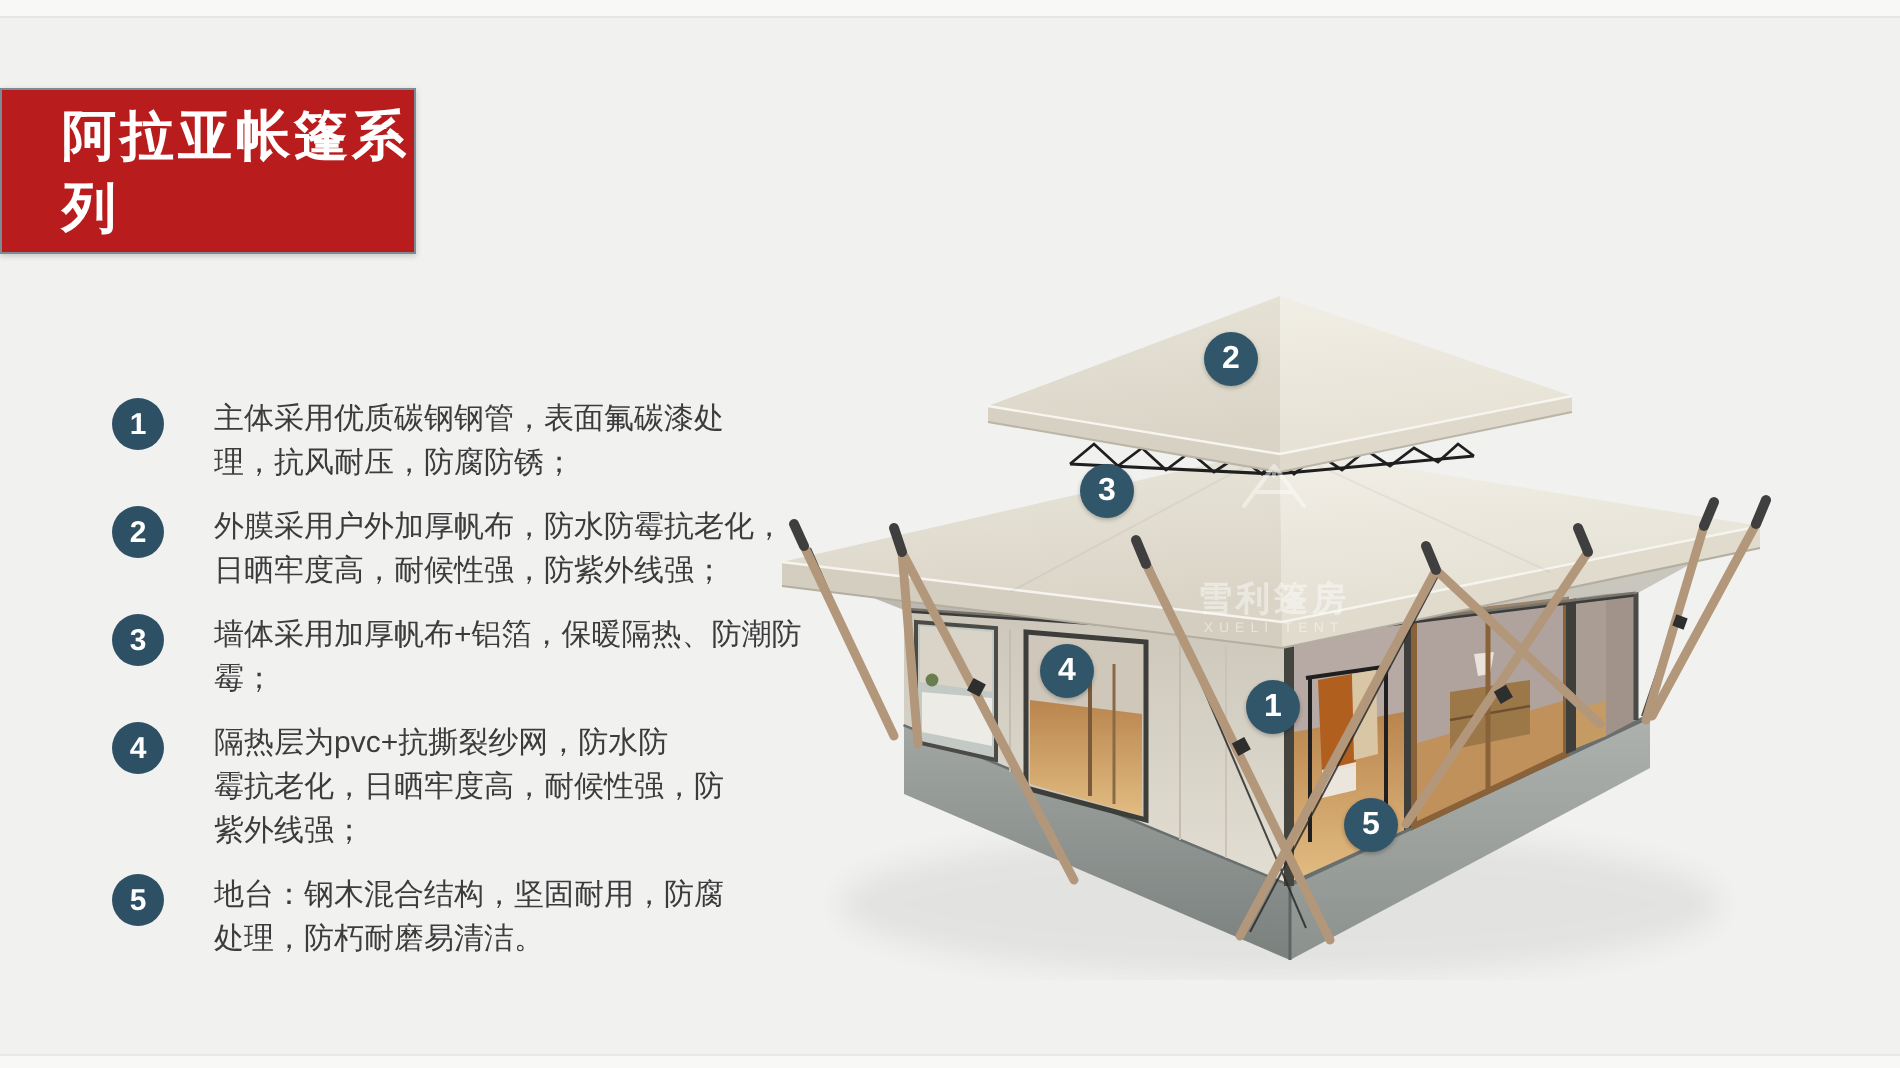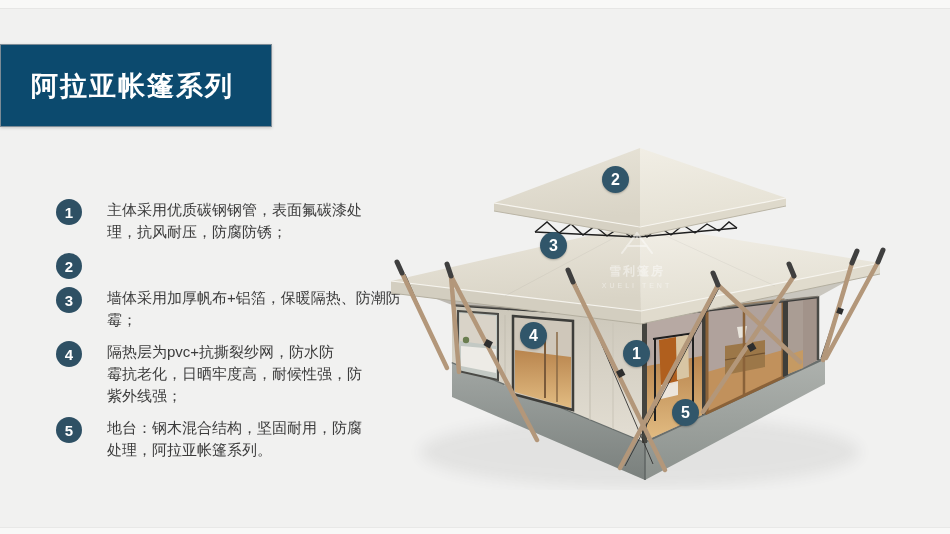--- a/index.html
+++ b/index.html
@@ -7,22 +7,22 @@
     width:950px;height:534px;position:relative;overflow:hidden;
     background:#f1f1f0;
     font-family:"Liberation Sans","DejaVu Sans",sans-serif;
   }
   .edge-strip{position:absolute;left:0;width:950px;background:#f8f8f7;}
   .edge-strip.top{top:0;height:8px;border-bottom:1px solid #e6e6e5;}
   .edge-strip.bottom{bottom:0;height:6px;border-top:1px solid #e8e8e7;}
 
   
   .title-box{
-    position:absolute;left:0;top:44px;width:272px;height:83px;
-    background:#0c4a6e;border:1px solid #7c8b96;box-sizing:border-box;
+    position:absolute;left:0;top:44px;width:208px;height:83px;
+    background:#b91c1c;border:1px solid #7c8b96;box-sizing:border-box;
     display:flex;align-items:center;padding-left:30px;
     box-shadow:0 1px 3px rgba(0,0,0,.18);
   }
   .title-box h1{
     margin:0;color:#ffffff;font-size:27px;font-weight:bold;letter-spacing:2px;
   }
 
   
   .features{
     position:absolute;left:56px;top:197px;width:350px;margin:0;padding:0;list-style:none;
@@ -40,21 +40,21 @@
 
   
   .tent-wrap{position:absolute;left:385px;top:140px;width:565px;height:350px;}
   .tent-wrap svg{display:block;}
 
   
   .watermark{
     position:absolute;left:592px;top:231px;width:90px;text-align:center;
     color:#ffffff;opacity:.45;pointer-events:none;
   }
-  .watermark .wm-cn{font-size:12px;font-weight:bold;letter-spacing:2px;line-height:20px;}
+  .watermark .wm-cn{font-size:17px;font-weight:bold;letter-spacing:2px;line-height:20px;margin-top:28px;}
   .watermark .wm-en{font-size:7px;letter-spacing:3px;line-height:9px;}
 
   
   .callout{
     position:absolute;width:27px;height:27px;border-radius:50%;
     background:#31566a;color:#fff;font-size:16px;font-weight:bold;
     display:flex;align-items:center;justify-content:center;
     box-shadow:0 1px 2px rgba(0,0,0,.25);
   }
   .co-1{left:623px;top:340px;}
@@ -74,36 +74,38 @@
 </div>
 
 <ul class="features">
   <li>
     <span class="fnum">1</span>
     <p class="ftext">主体采用优质碳钢钢管，表面氟碳漆处
 理，抗风耐压，防腐防锈；</p>
   </li>
   <li>
     <span class="fnum">2</span>
+    <p class="ftext">外膜采用户外加厚帆布，防水防霉抗老化，
+日晒牢度高，耐候性强，防紫外线强；</p>
   </li>
   <li>
     <span class="fnum">3</span>
     <p class="ftext">墙体采用加厚帆布+铝箔，保暖隔热、防潮防
 霉；</p>
   </li>
   <li>
     <span class="fnum">4</span>
     <p class="ftext">隔热层为pvc+抗撕裂纱网，防水防
 霉抗老化，日晒牢度高，耐候性强，防
 紫外线强；</p>
   </li>
   <li>
     <span class="fnum">5</span>
     <p class="ftext">地台：钢木混合结构，坚固耐用，防腐
-处理，阿拉亚帐篷系列。</p>
+处理，防朽耐磨易清洁。</p>
   </li>
 </ul>
 
 <div class="tent-wrap">
 <svg width="565" height="350" viewBox="0 0 565 350">
   <defs>
     <linearGradient id="gRoofL" x1="0" y1="0" x2="0.2" y2="1">
       <stop offset="0" stop-color="#ebe7dc"></stop>
           <stop offset="1" stop-color="#d9d4c6"></stop>
     </linearGradient>

